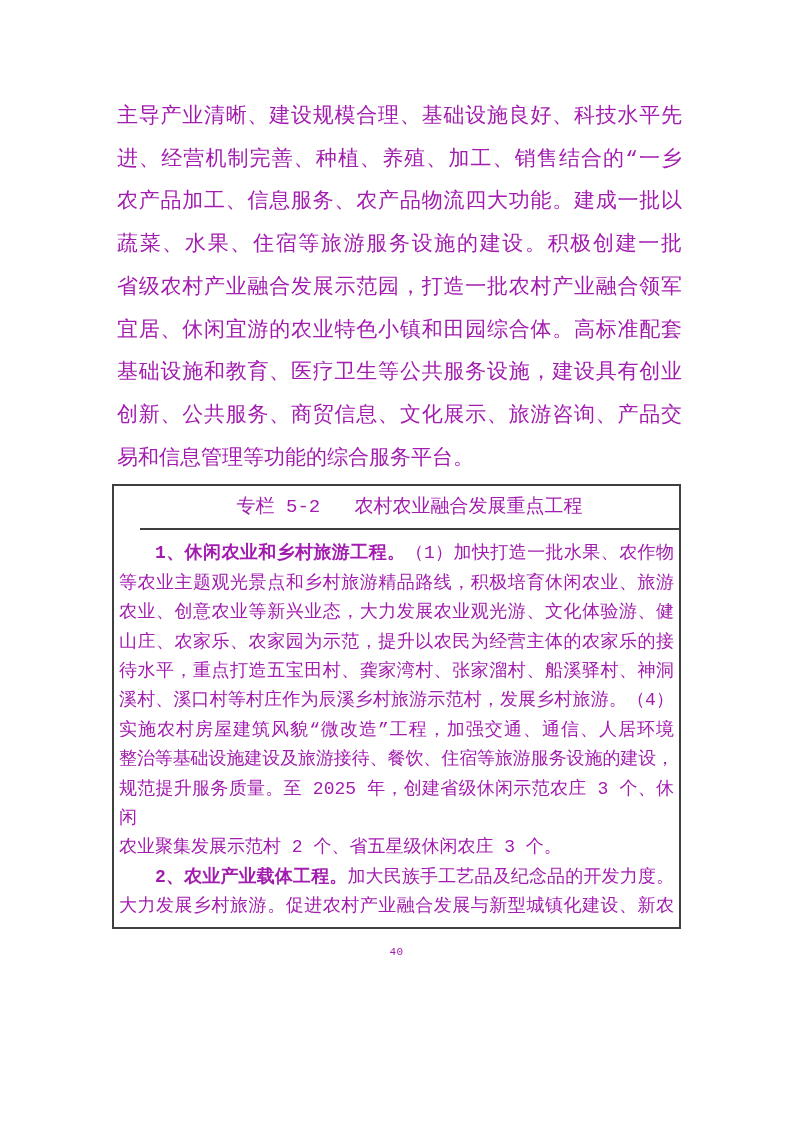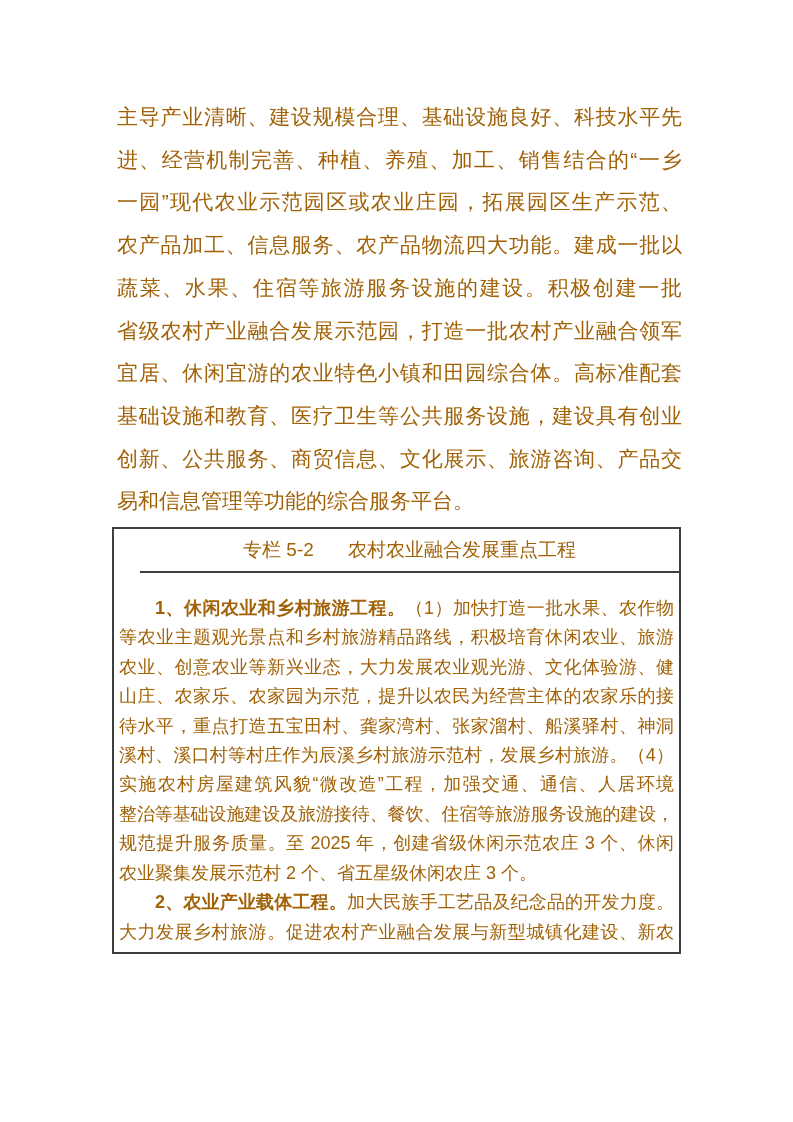--- a/index.html
+++ b/index.html
@@ -6,22 +6,22 @@
     margin: 0;
     padding: 0;
     background: #ffffff;
   }
   .page {
     position: relative;
     width: 793px;
     height: 966px;
     background: #ffffff;
     overflow: hidden;
-    font-family: Liberation Sans, sans-serif;
-    color: #a16207;
+    font-family: Liberation Mono, monospace;
+    color: #a21caf;
   }
   .main-text {
     margin: 96px 111px 0 117px;
     font-size: 21px;
   }
   .main-line {
     line-height: 42.7px;
   }
   .just {
     text-align: justify;
@@ -38,21 +38,21 @@
     line-height: 42px;
     text-align: center;
     font-size: 19px;
     white-space: nowrap;
     margin-left: 26px;
   }
   .box-title {
     margin-left: 1.8em;
   }
   .box-body {
-    padding: 21px 5px 5px 5px;
+    padding: 9px 5px 5px 5px;
     font-size: 18px;
   }
   .box-line {
     line-height: 29.4px;
   }
   .indent {
     text-indent: 2em;
   }
   .bold-run {
     font-weight: 700;
@@ -66,21 +66,20 @@
   }
 </style>
 </head>
 <body>
 
 <div class="page">
 
   <div class="main-text" id="main-text">
       <div class="main-line just">主导产业清晰、建设规模合理、基础设施良好、科技水平先</div>
       <div class="main-line just">进、经营机制完善、种植、养殖、加工、销售结合的“一乡</div>
-      <div class="main-line just">一园”现代农业示范园区或农业庄园，拓展园区生产示范、</div>
       <div class="main-line just">农产品加工、信息服务、农产品物流四大功能。建成一批以</div>
       <div class="main-line just">蔬菜、水果、住宿等旅游服务设施的建设。积极创建一批</div>
       <div class="main-line just">省级农村产业融合发展示范园，打造一批农村产业融合领军</div>
       <div class="main-line just">宜居、休闲宜游的农业特色小镇和田园综合体。高标准配套</div>
       <div class="main-line just">基础设施和教育、医疗卫生等公共服务设施，建设具有创业</div>
       <div class="main-line just">创新、公共服务、商贸信息、文化展示、旅游咨询、产品交</div>
       <div class="main-line">易和信息管理等功能的综合服务平台。</div>
     </div>
 
   <div class="feature-box">

